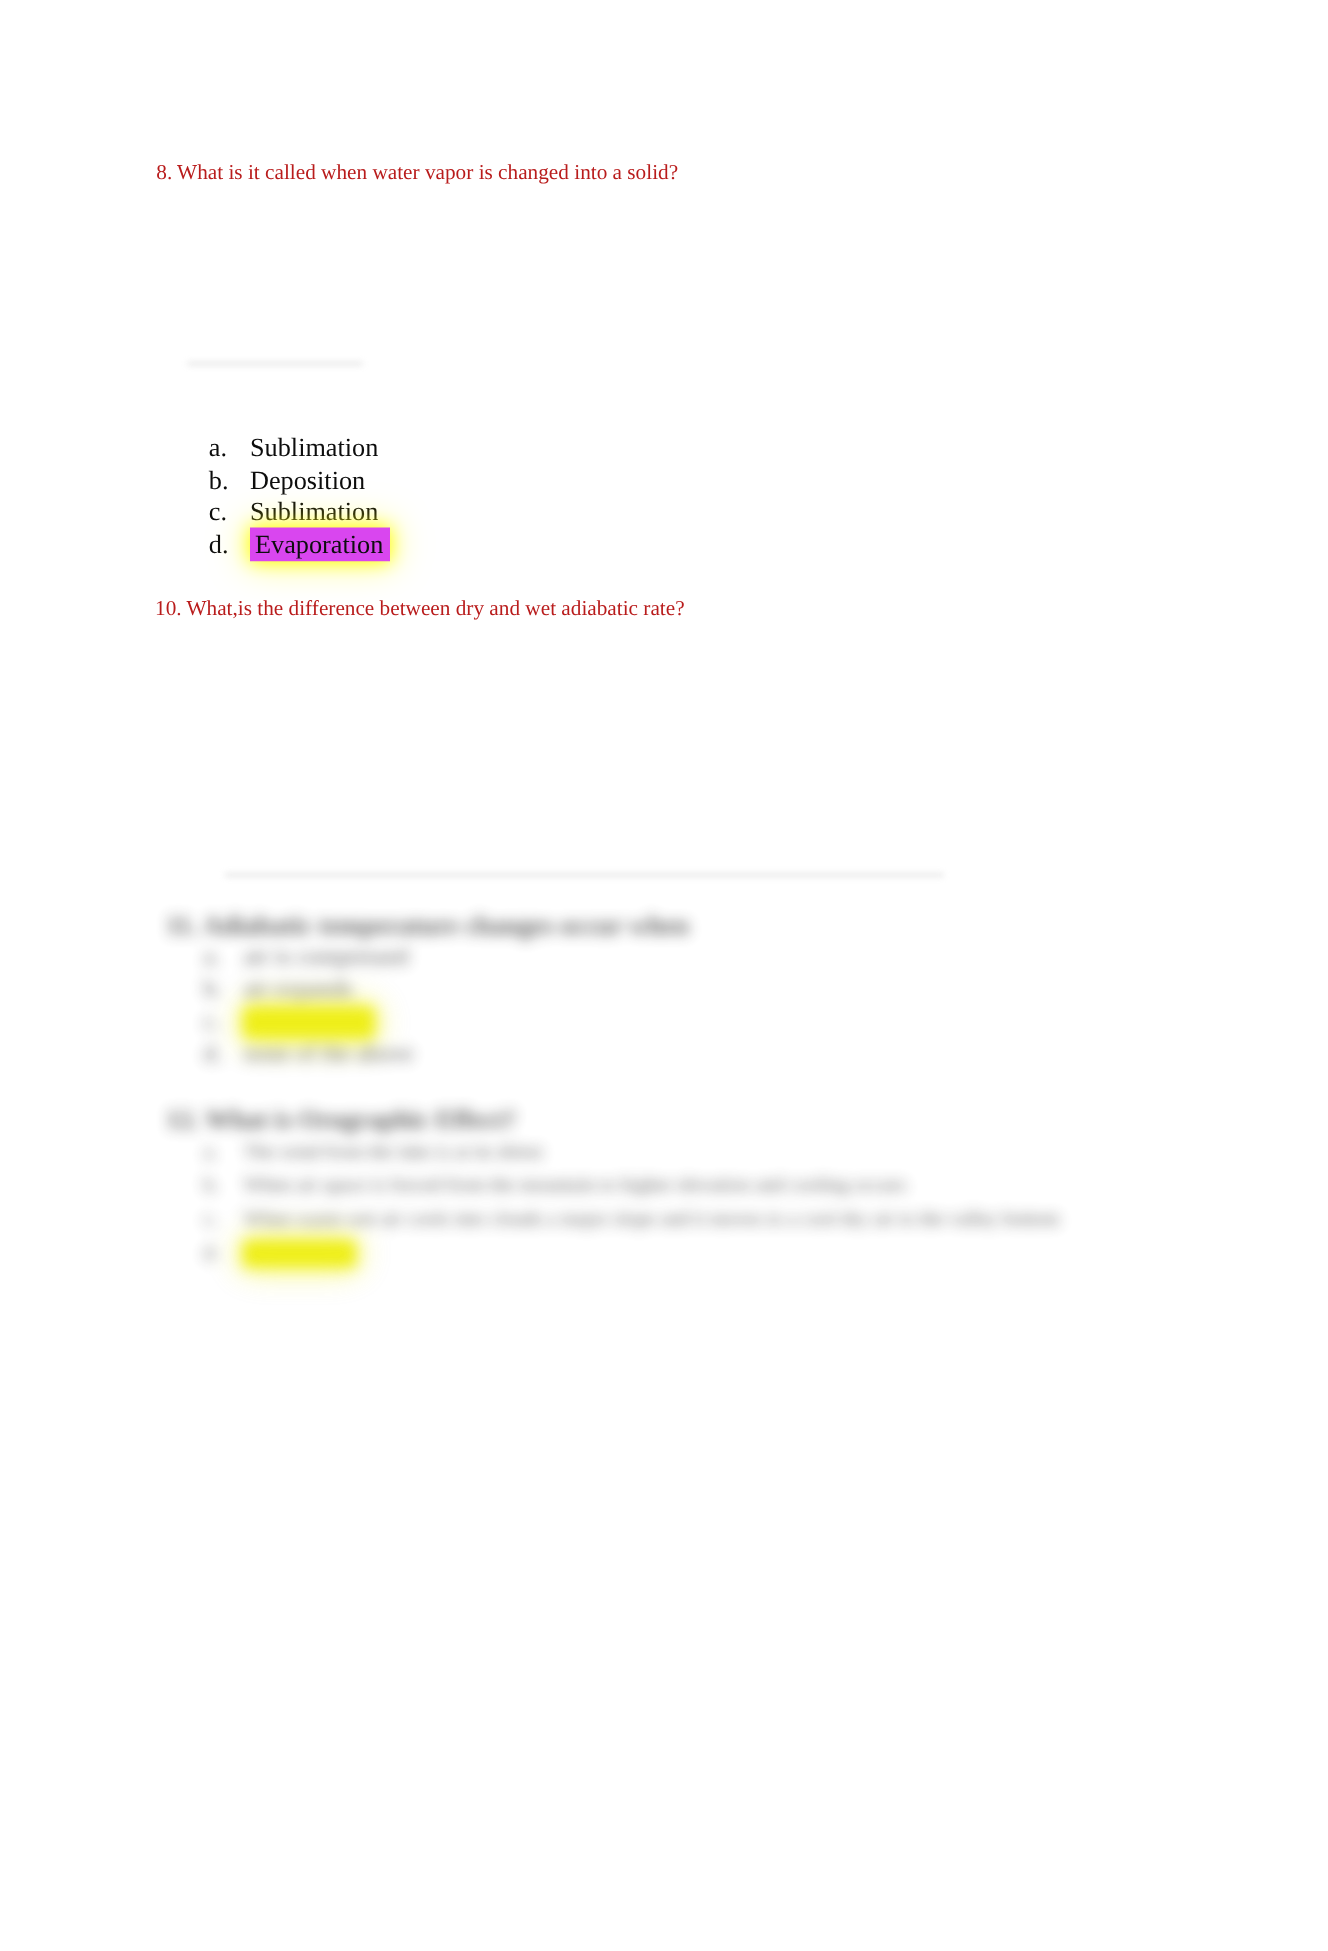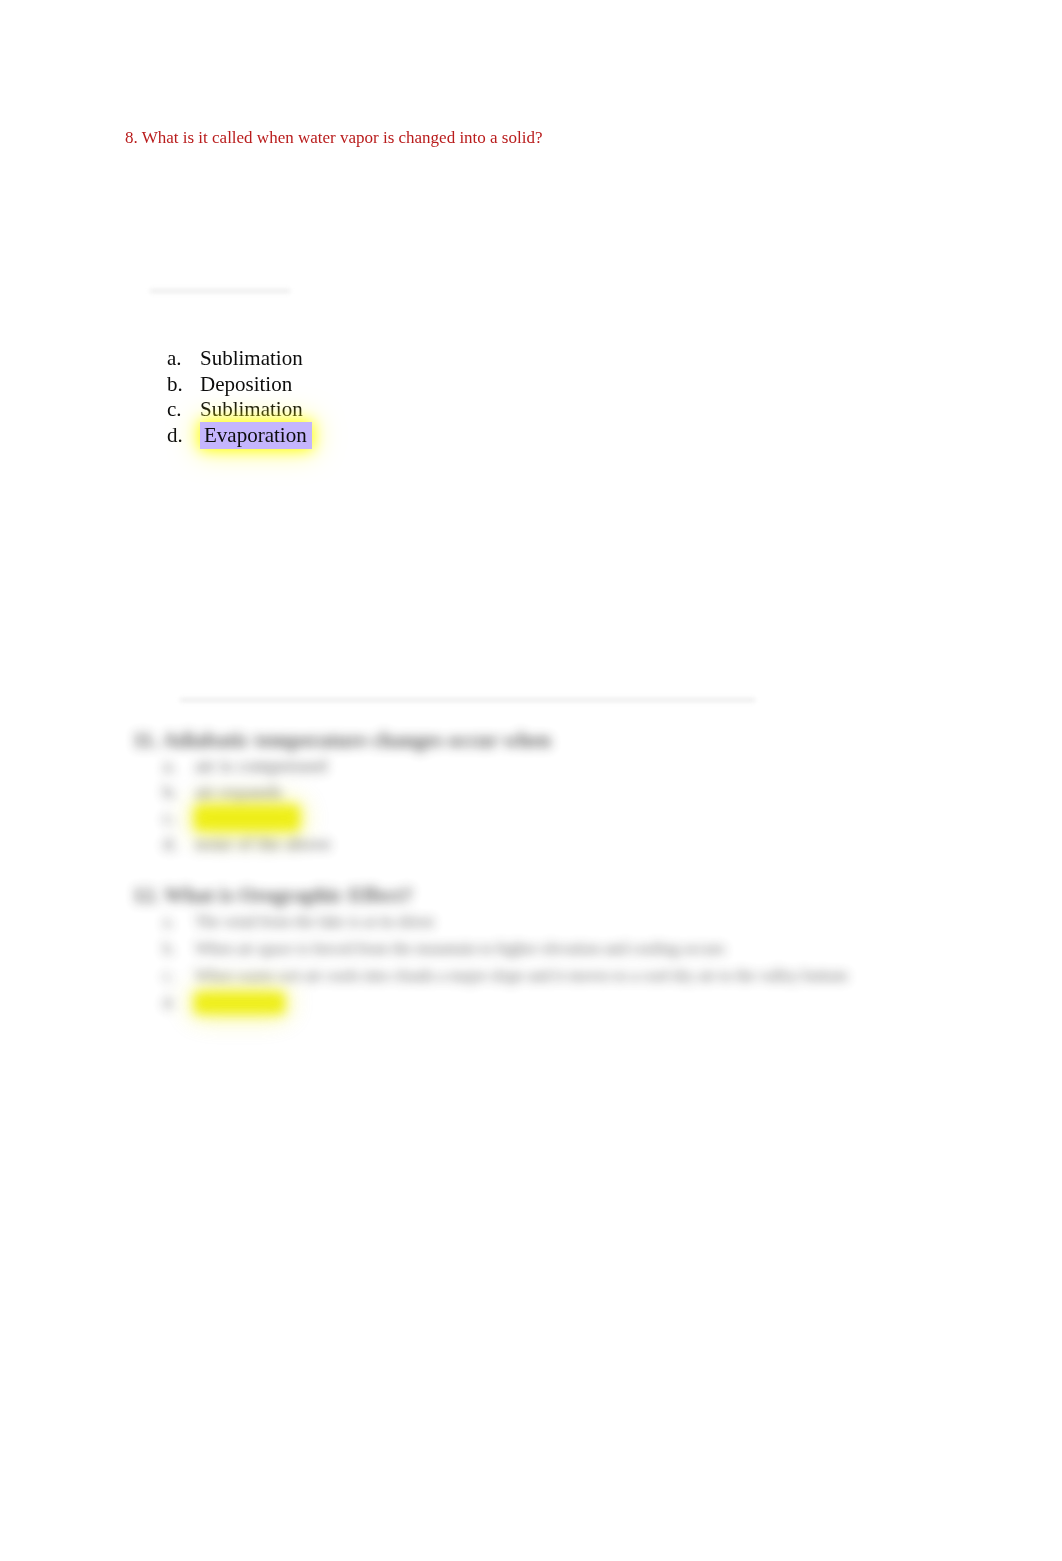--- a/index.html
+++ b/index.html
@@ -40,21 +40,21 @@
     margin-left: 12px;
   }
   .opt .marker {
     display: inline-block;
     width: 33px;
     color: #0d0d0d;
   }
 
   
   .hl {
-    background: #c4b5fd;
+    background: #d946ef;
     padding: 1px 5px 2px 4px;
     box-decoration-break: clone;
     -webkit-box-decoration-break: clone;
   }
   .glow {
     filter: blur(0.45px) drop-shadow(0 0 7px rgba(255,255,0,0.95))
             drop-shadow(0 0 13px rgba(255,255,0,0.55));
   }
 
   
@@ -129,20 +129,21 @@
   </div>
 
   <div class="opt" style="left:155px; top:396px;">
     <span class="marker">c.</span><span>Sublimation</span>
   </div>
 
   <div class="opt" style="left:155px; top:422px;">
     <span class="marker">d.</span><span class="hl glow">Evaporation</span>
   </div>
 
+  <div class="qline" style="left:124px; top:474px;">10. What,is the difference between dry and wet adiabatic rate?</div>
 
   <div class="rule" style="left:180px; top:699px; width:575px; height:2px;"></div>
 
   <div class="blur-block blur-strong" style="left:118px; top:727px; width:500px;">
     <div class="bq">11. Adiabatic temperature changes occur when</div>
     <div class="bopt">
       <span class="marker">a.</span><span>air is compressed</span>
     </div>
     <div class="bopt">
       <span class="marker">b.</span><span>air expands</span>

